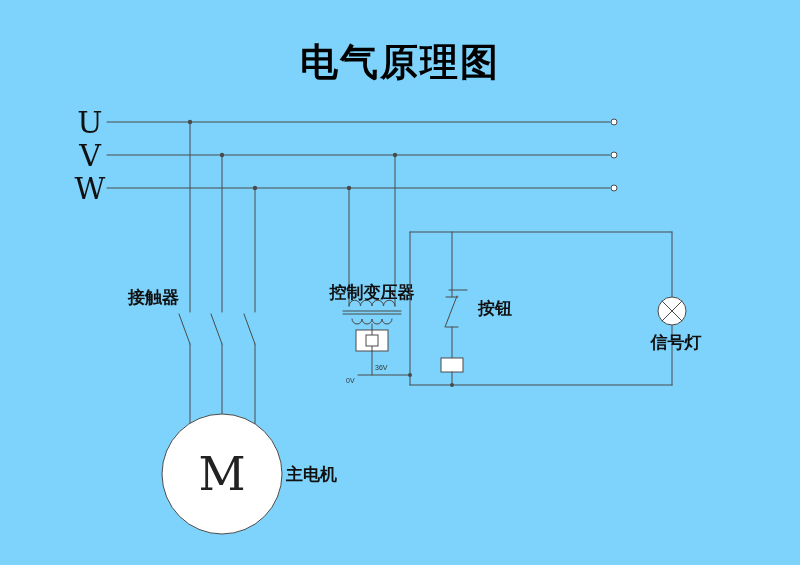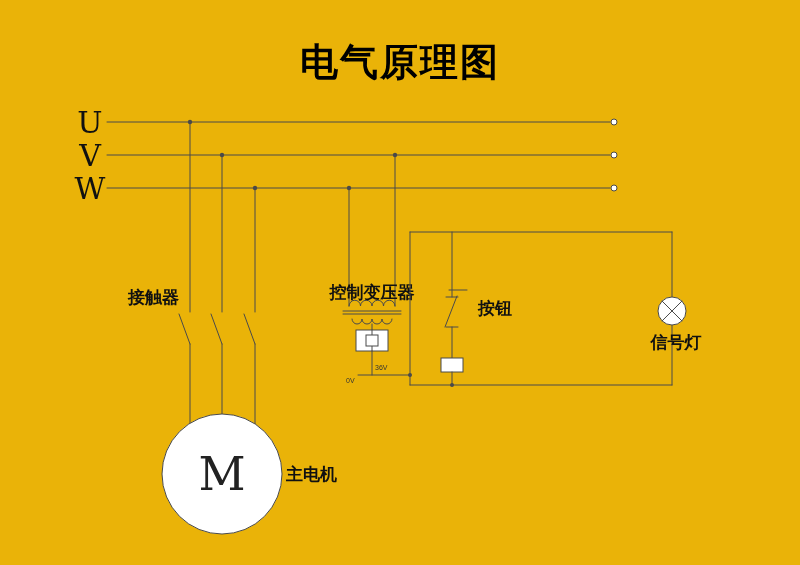--- a/index.html
+++ b/index.html
@@ -1,19 +1,19 @@
 <!DOCTYPE html>
 <html><head>
 <meta charset="utf-8">
 <style>
   html,body{margin:0;padding:0;background:#ffffff;}
   .stage{
     position:relative;
     width:800px;height:565px;
-    background:#eab308;
+    background:#7dd3fc;
     overflow:hidden;
     font-family:"Liberation Sans",sans-serif;
   }
   svg{display:block;}
   .wire{stroke:#4a4a4a;stroke-width:1;fill:none;stroke-linecap:round;}
   .sym{stroke:#4a4a4a;stroke-width:1;fill:#ffffff;}
   .dot{fill:#4a4a4a;stroke:none;}
   .term{fill:#ffffff;stroke:#4a4a4a;stroke-width:1;}
   .title-text{font-family:"Liberation Sans",sans-serif;font-weight:bold;font-size:38px;fill:#000000;letter-spacing:2px;}
   .phase-text{font-family:"DejaVu Serif",serif;font-size:30px;fill:#111111;}

